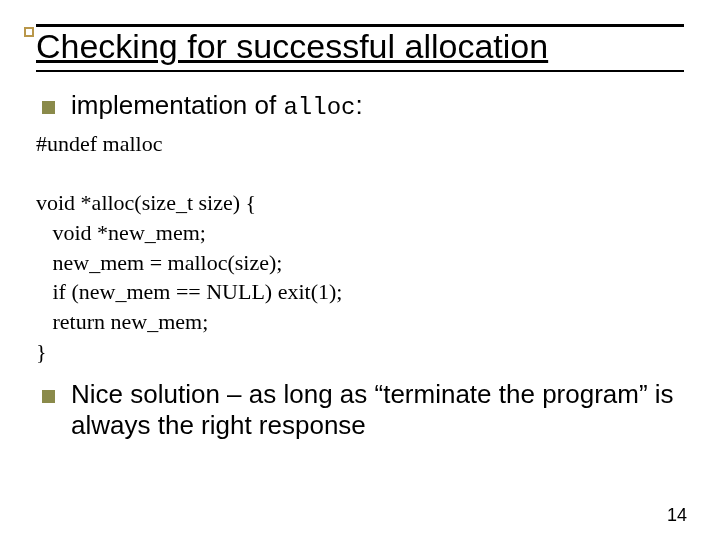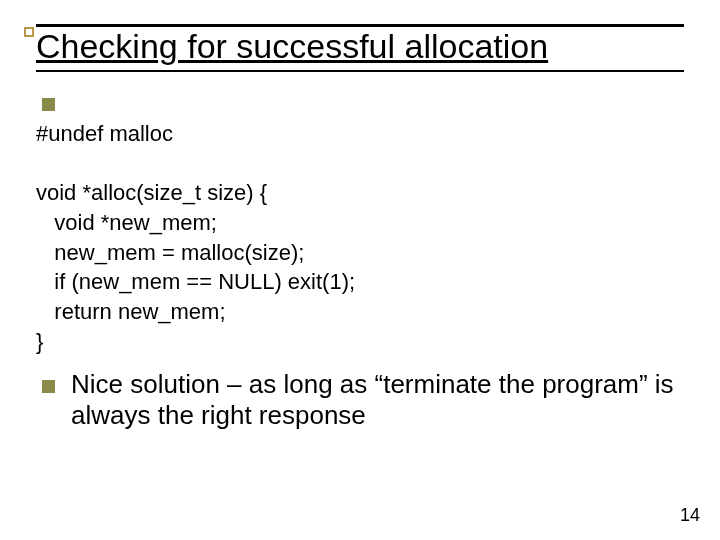--- a/index.html
+++ b/index.html
@@ -55,46 +55,49 @@
     }
     .bullet-text {
       font-size: 26px;
       color: #000;
     }
     .mono {
       font-family: "Courier New", Courier, monospace;
       font-size: 24px;
     }
     .code-block {
-      font-family: Liberation Sans, sans-serif;
+      font-family: Liberation Serif, serif;
       font-size: 22px;
       color: #000;
       white-space: pre;
       line-height: 1.35;
       margin: 6px 0 12px 0;
     }
     .page-num {
       position: absolute;
-      right: 20px;
+      right: 33px;
       bottom: 14px;
       font-size: 18px;
       color: #000;
     }
   </style>
 </head>
 <body>
 
 <div class="title-wrap">
   <div class="title-accent"></div>
   <div class="title-bar"></div>
   <div class="title">Checking for successful allocation</div>
 </div>
 
 <div class="bullet-line">
   <div class="bullet"></div>
+  <div class="bullet-text">
+    <span>implementation of </span><span class="mono">alloc</span><span>:</span>
+  </div>
 </div>
 
 <div class="code-block"><span>#undef malloc</span>
 <span></span>
 <span>void *alloc(size_t size) {</span>
 <span>   void *new_mem;</span>
 <span>   new_mem = malloc(size);</span>
 <span>   if (new_mem == NULL) exit(1);</span>
 <span>   return new_mem;</span>
 <span>}</span></div>

